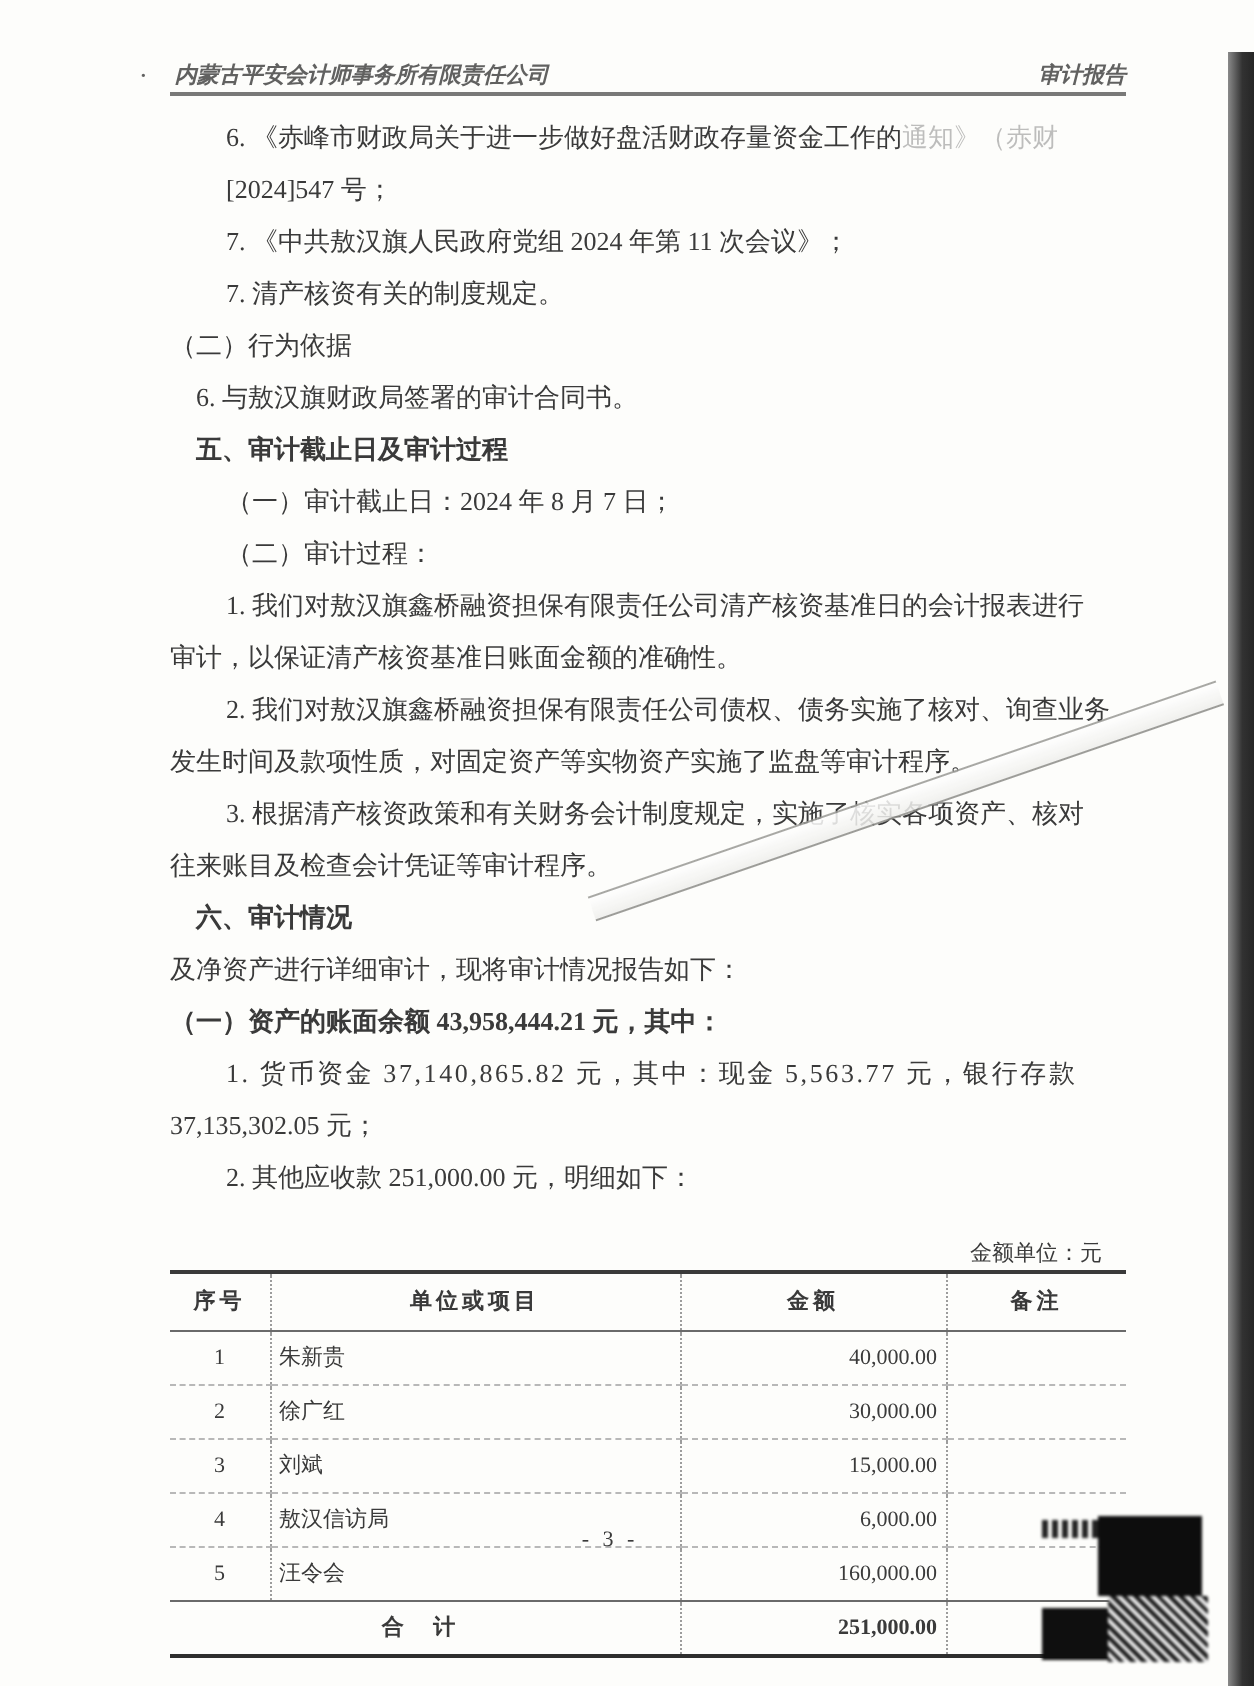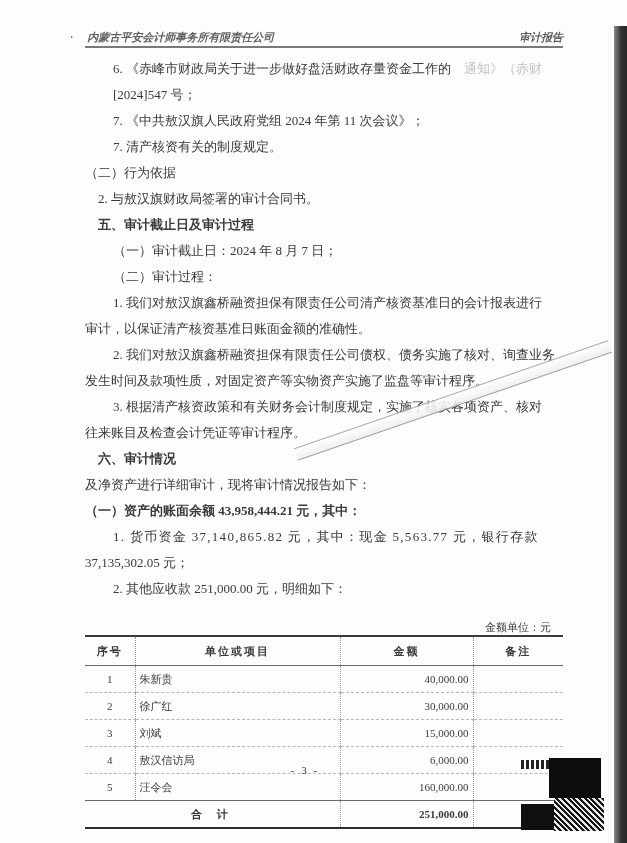--- a/index.html
+++ b/index.html
@@ -29,21 +29,21 @@
   .doc-body{
     position:absolute;left:85px;top:56px;width:478px;
     font-size:13px;line-height:26px;
   }
   .line{height:26px;white-space:nowrap;}
   .ind-0{padding-left:0;}
   .ind-1{padding-left:13px;}
   .ind-2{padding-left:28px;}
   .bold{font-weight:bold;}
   .spread{letter-spacing:1.3px;}
-  .faded{opacity:.32;padding-left:13px;}
+  .faded{opacity:.32;}
 
   
   .unit-note{
     text-align:right;font-size:11px;height:15px;line-height:15px;
     padding-right:12px;margin-top:18px;
   }
   table.detail{
     width:100%;border-collapse:collapse;font-size:11px;
     border-top:2px solid #3a3a3a;border-bottom:2px solid #2e2e2e;
     table-layout:fixed;
@@ -109,21 +109,21 @@
     </div>
     <div class="hdr-rule"></div>
 
     <div class="doc-body">
       <div>
           <div class="line ind-2">6. 《赤峰市财政局关于进一步做好盘活财政存量资金工作的<span class="faded">通知》（赤财</span></div>
           <div class="line ind-2">[2024]547 号；</div>
           <div class="line ind-2">7. 《中共敖汉旗人民政府党组 2024 年第 11 次会议》；</div>
           <div class="line ind-2">7. 清产核资有关的制度规定。</div>
           <div class="line ind-0">（二）行为依据</div>
-          <div class="line ind-1">2. 与敖汉旗财政局签署的审计合同书。</div>
+          <div class="line ind-1">6. 与敖汉旗财政局签署的审计合同书。</div>
           <div class="line ind-1 bold">五、审计截止日及审计过程</div>
           <div class="line ind-2">（一）审计截止日：2024 年 8 月 7 日；</div>
           <div class="line ind-2">（二）审计过程：</div>
           <div class="line ind-2">1. 我们对敖汉旗鑫桥融资担保有限责任公司清产核资基准日的会计报表进行</div>
           <div class="line ind-0">审计，以保证清产核资基准日账面金额的准确性。</div>
           <div class="line ind-2">2. 我们对敖汉旗鑫桥融资担保有限责任公司债权、债务实施了核对、询查业务</div>
           <div class="line ind-0">发生时间及款项性质，对固定资产等实物资产实施了监盘等审计程序。</div>
           <div class="line ind-2">3. 根据清产核资政策和有关财务会计制度规定，实施了核实各项资产、核对</div>
           <div class="line ind-0">往来账目及检查会计凭证等审计程序。</div>
           <div class="line ind-1 bold">六、审计情况</div>

